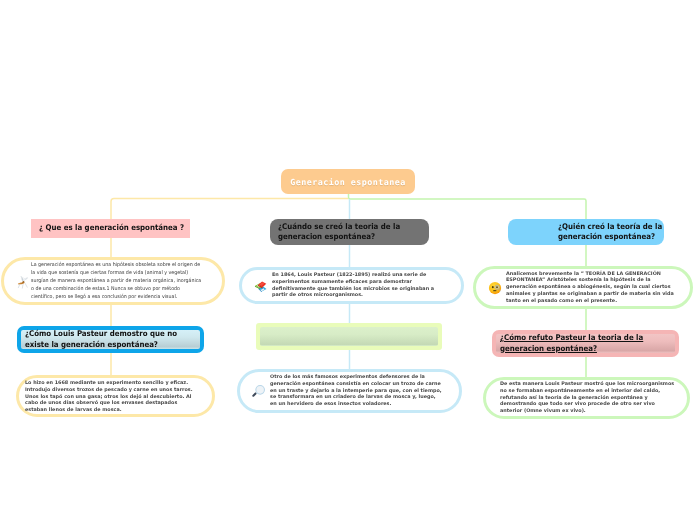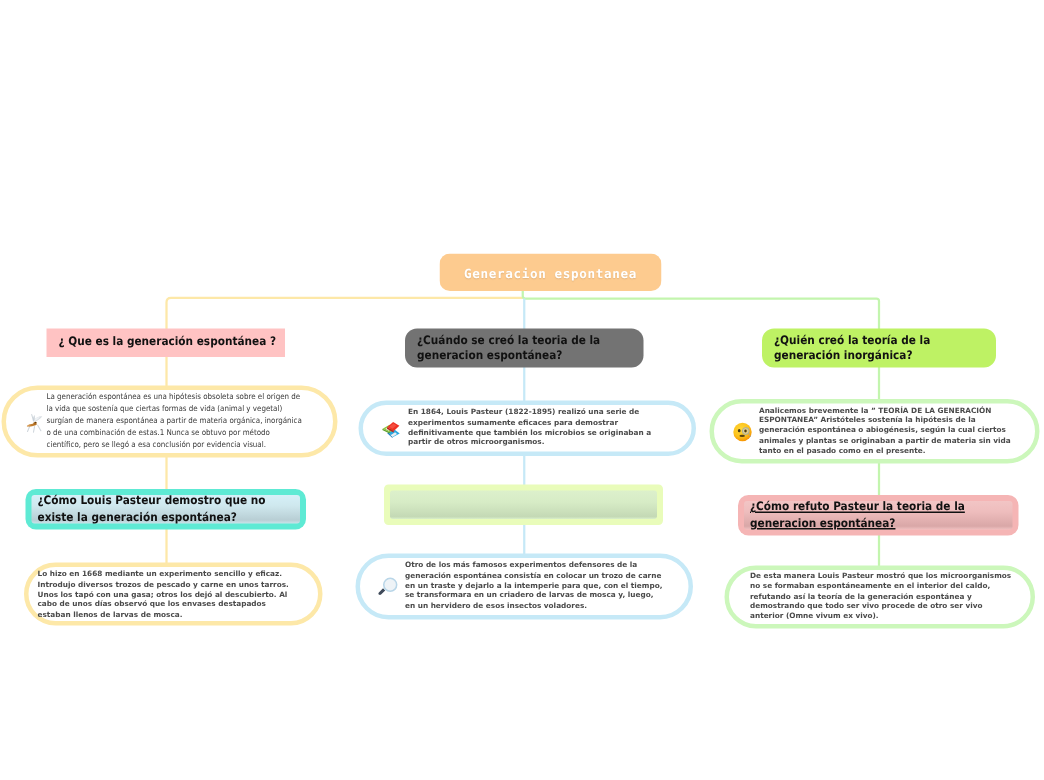--- a/index.html
+++ b/index.html
@@ -9,27 +9,26 @@
   #stage{position:relative;width:696px;height:520px;}
   
   .chip-inner,.card-body,.root-node{transform:translateZ(0);}
   .abs{position:absolute;box-sizing:border-box;}
 
   
   #links{position:absolute;left:0;top:0;width:696px;height:520px;pointer-events:none;}
 
   
   .root-node{
-    left:281px;top:169px;width:148px;height:25px;
+    left:281px;top:169px;width:134px;height:25px;
     background:#fdcb8f;border-radius:7px;
     display:flex;align-items:center;justify-content:center;
     color:#ffffff;font-family:"DejaVu Sans Mono",monospace;font-weight:bold;
     font-size:8.4px;letter-spacing:0.45px;
     text-shadow:0 1px 1px rgba(0,0,0,.12);
-    margin-left:12px;
   }
 
   
   .chip{display:flex;align-items:center;}
   .chip-inner{font-family:"DejaVu Sans Condensed","DejaVu Sans",sans-serif;
               font-weight:700;font-size:7.8px;line-height:10.5px;color:#111;white-space:nowrap;}
 
   
   .card{border-style:solid;border-width:3px;background:#fff;border-radius:999px;
         display:flex;align-items:center;}
@@ -115,24 +114,24 @@
       </svg>
     </span>
     <span class="card-body" style="margin-left:4px;width:180px;">
       <div>En 1864, Louis Pasteur (1822-1895) realizó una serie de</div>
       <div>experimentos sumamente eficaces para demostrar</div>
       <div>definitivamente que también los microbios se originaban a</div>
       <div>partir de otros microorganismos.</div>
     </span>
   </div>
 
-  <div class="abs chip" style="left:508px;top:219px;width:156px;height:26px;background:#bef264;border-radius:8px;">
+  <div class="abs chip" style="left:508px;top:219px;width:156px;height:26px;background:#7dd3fc;border-radius:8px;padding-left:42px;">
     <span class="chip-inner" style="padding:0 8px;">
       <div>¿Quién creó la teoría de la</div>
-      <div>generación inorgánica?</div>
+      <div>generación espontánea?</div>
     </span>
   </div>
   <div class="abs card" style="left:473px;top:266px;width:220px;height:43px;border-color:#ccf7bb;">
     <span class="icon" style="width:14px;height:14px;margin-left:12px;">
       <svg viewBox="0 0 32 32" width="14" height="14" aria-hidden="true">
         <defs>
           <radialGradient id="faceg" cx="42%" cy="35%" r="68%">
             <stop offset="0%" stop-color="#ffd83b"></stop>
             <stop offset="62%" stop-color="#fcc21b"></stop>
             <stop offset="100%" stop-color="#f79000"></stop>
@@ -149,21 +148,21 @@
     </span>
     <span class="card-body" style="margin-left:4px;width:178px;">
       <div>Analicemos brevemente la ” TEORÍA DE LA GENERACIÓN</div>
       <div>ESPONTANEA” Aristóteles sostenía la hipótesis de la</div>
       <div>generación espontánea o abiogénesis, según la cual ciertos</div>
       <div>animales y plantas se originaban a partir de materia sin vida</div>
       <div>tanto en el pasado como en el presente.</div>
     </span>
   </div>
 
-  <div class="abs chip grad" style="left:17px;top:326px;width:187px;height:27px;background:#5eead4;border-radius:7px;">
+  <div class="abs chip grad" style="left:17px;top:326px;width:187px;height:27px;background:#0ea5e9;border-radius:7px;">
         <div class="plate" style="background:linear-gradient(180deg,#d5f0f8 0%,#cfe8ee 38%,#b8ced4 88%,#c9e4ea 100%);"></div>
     <span class="chip-inner" style="padding:0 8px;">
       <div>¿Cómo Louis Pasteur demostro que no</div>
       <div>existe la generación espontánea?</div>
     </span>
   </div>
   <div class="abs card" style="left:16px;top:375px;width:199px;height:42px;border-color:#fde8a8;">
     <span class="card-body" style="margin-left:6px;width:170px;margin-top:2px;">
       <div>Lo hizo en 1668 mediante un experimento sencillo y eficaz.</div>
       <div>Introdujo diversos trozos de pescado y carne en unos tarros.</div>

